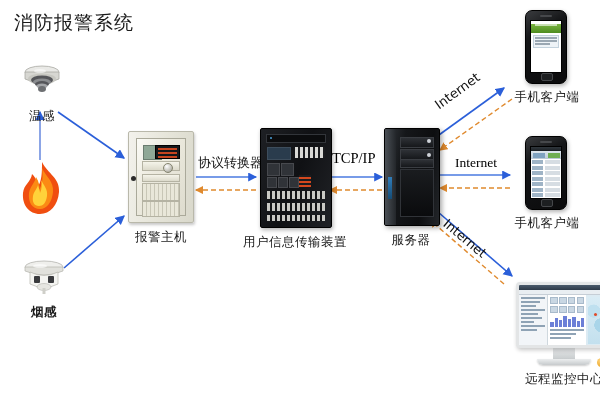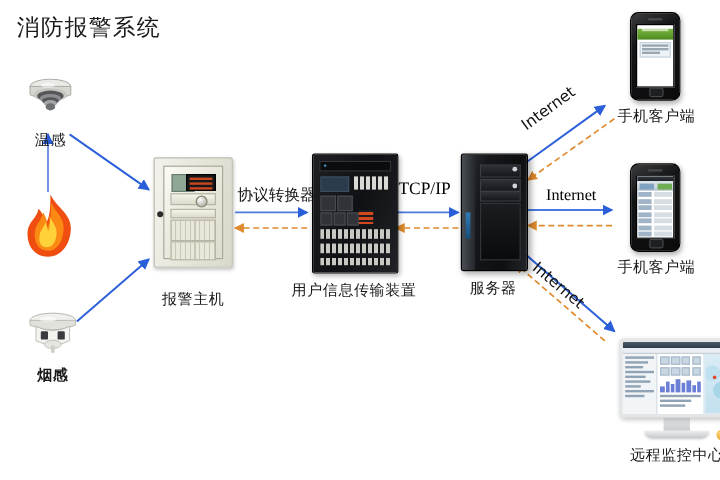--- a/index.html
+++ b/index.html
@@ -379,21 +379,21 @@
             <i></i>
           </div>
         <div class="cab-strip" style="top:22px;"></div>
         <div class="cab-knob"></div>
         <div class="cab-strip" style="top:35px; height:6px;"></div>
         <div class="cab-keys" style="top:44px;"></div>
         <div class="cab-keys" style="top:62px; height:14px;"></div>
       </div>
       <div class="cab-hinge"></div>
     </div>
-    <div class="caption" style="margin-top:18px;text-align:center;">报警主机</div>
+    <div class="caption" style="margin-top:6px;text-align:center;">报警主机</div>
   </div>
 
   <div class="abs link-label" style="left:198px; top:154px;">协议转换器</div>
 
   <div class="abs" style="left:260px; top:128px;">
     <div class="blackbox">
       <div class="bb-title"></div>
       <div class="bb-lcd"></div>
       <div class="bb-grid"></div>
       <div class="bb-mod" style="left:6px; top:34px;"></div>

